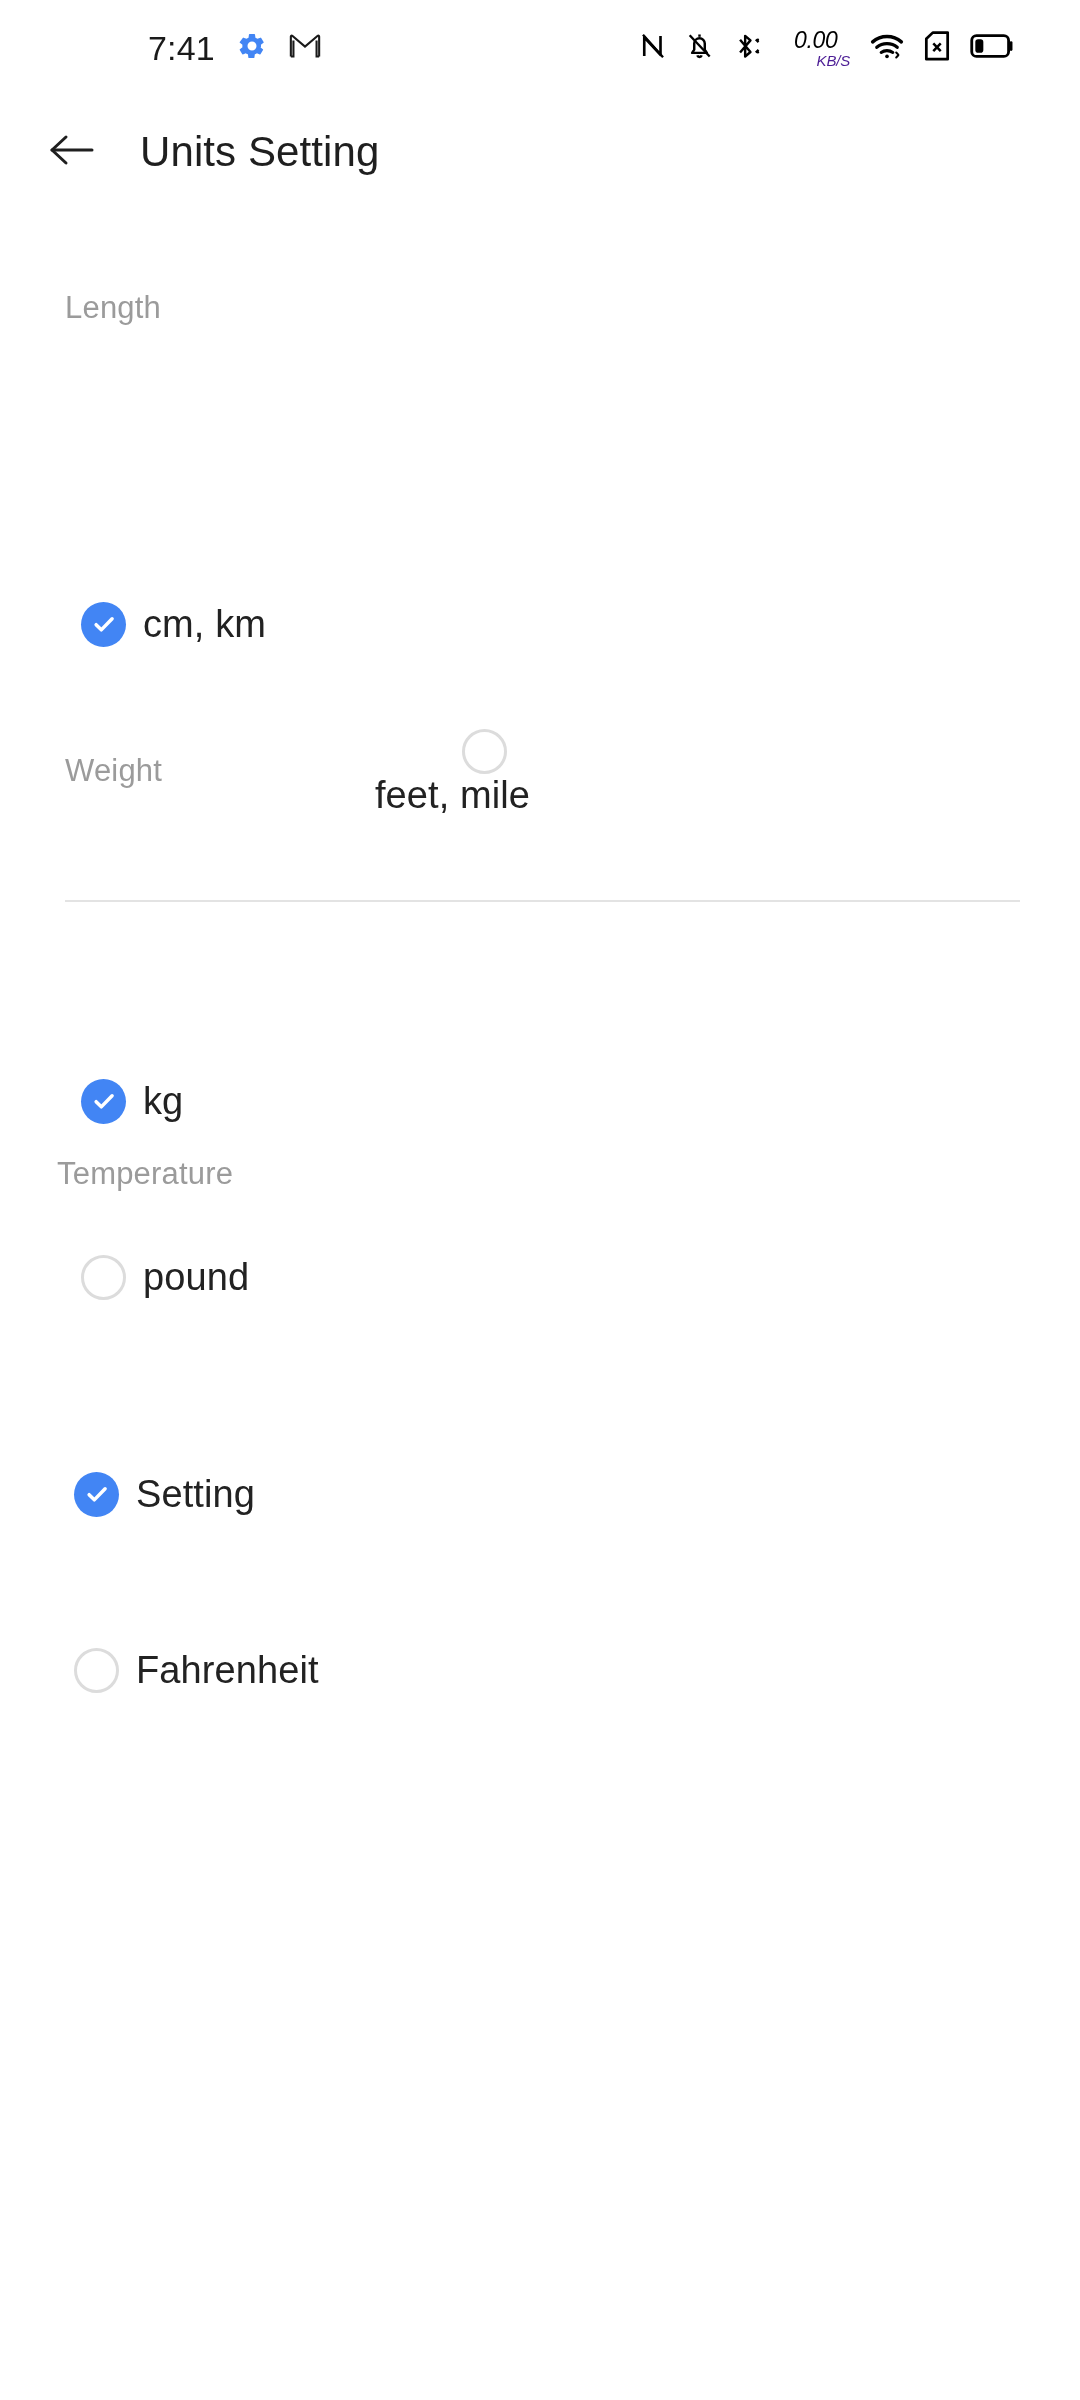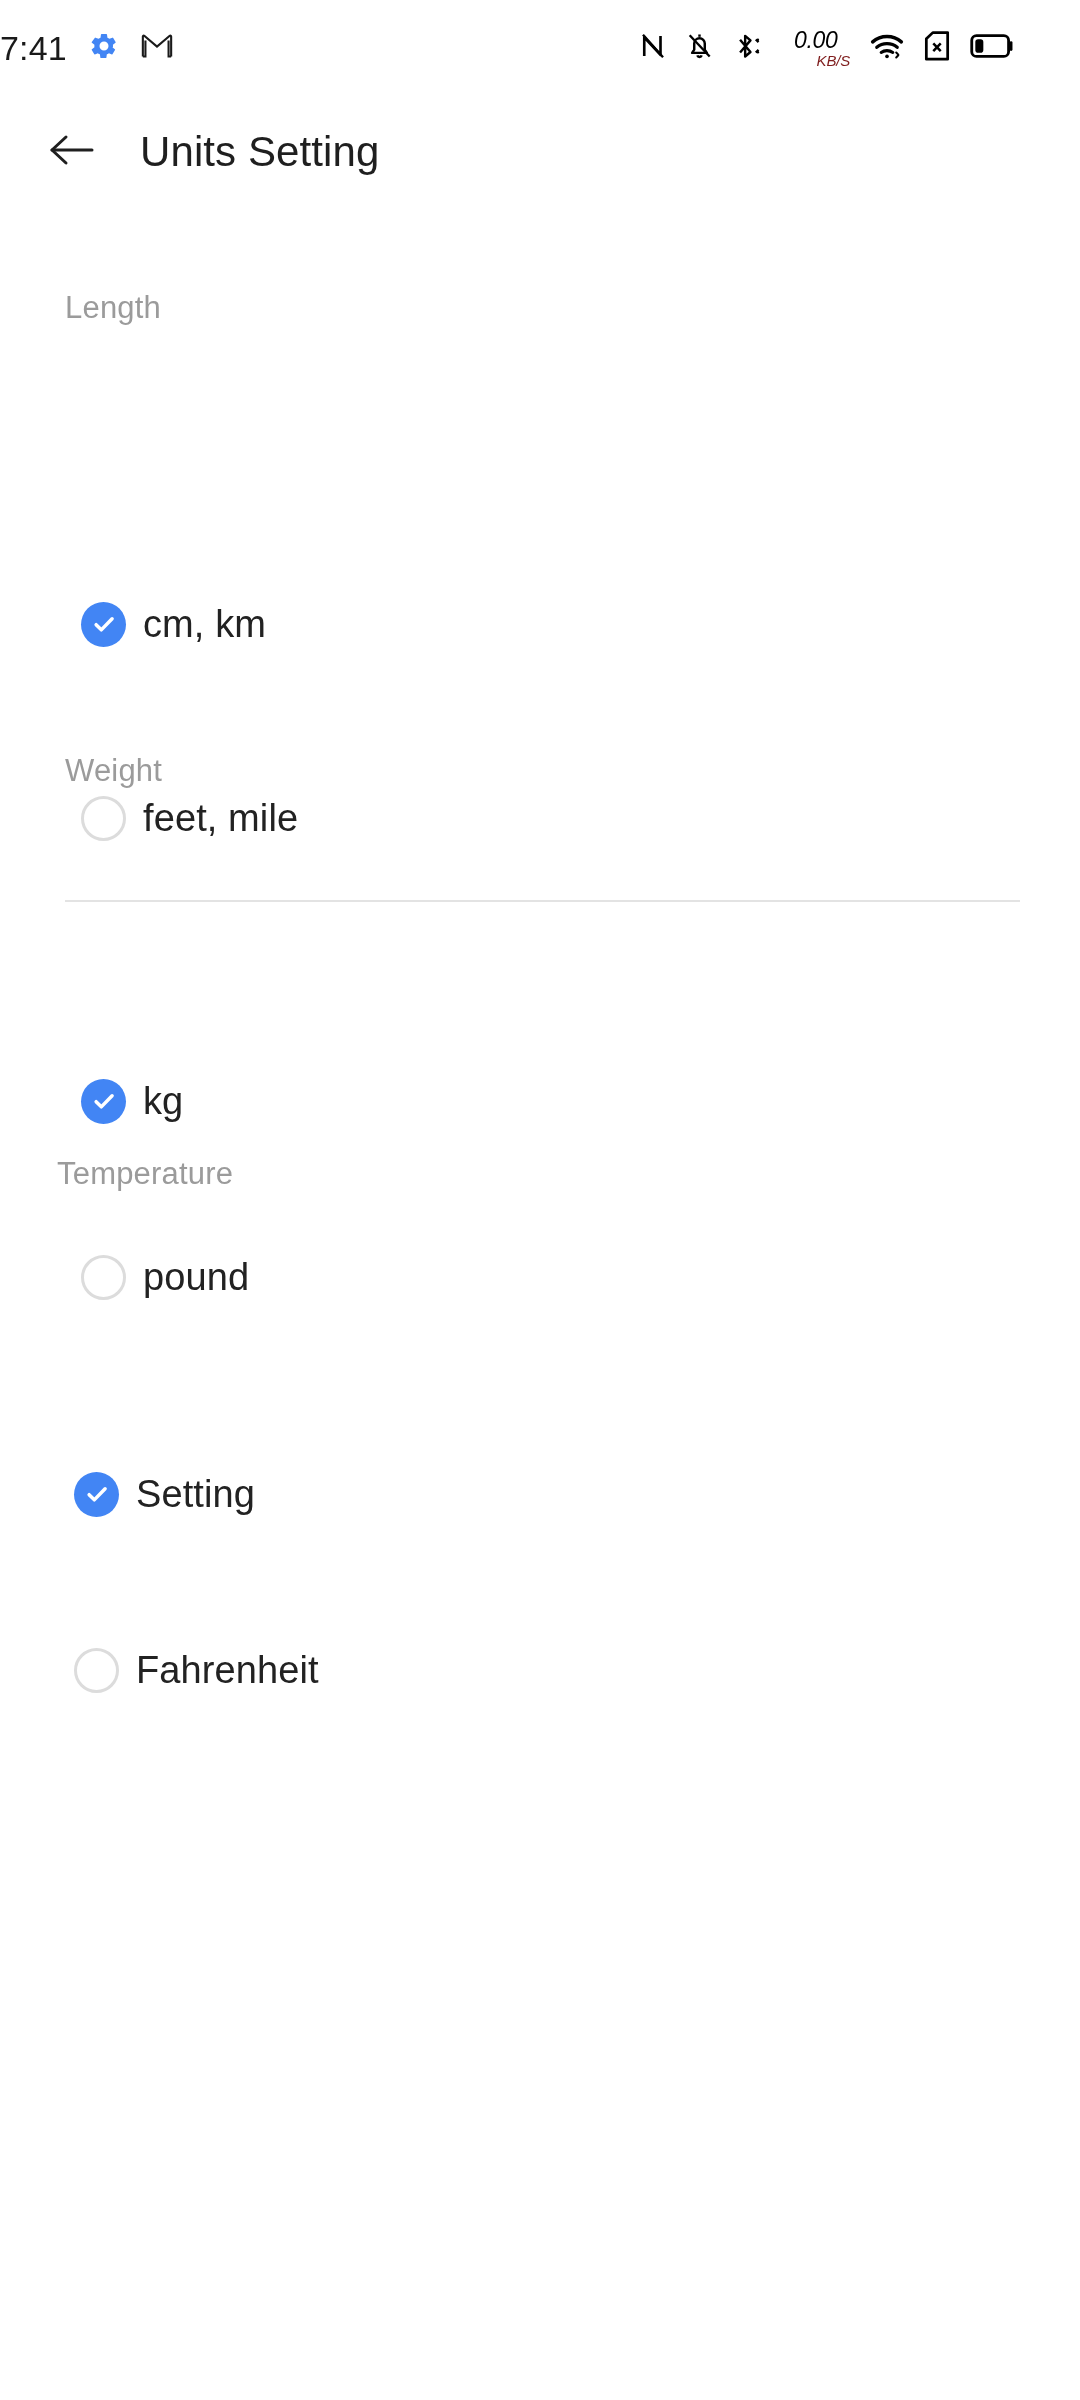--- a/index.html
+++ b/index.html
@@ -14,38 +14,39 @@
   
   .statusbar{
     position:absolute; left:0; top:0;
     width:1080px; height:96px;
     display:flex; align-items:center;
     justify-content:space-between;
     padding:0 44px 0 0;
   }
   .sb-left{
     display:flex; align-items:center; gap:22px;
+    padding-left:148px;
   }
   .sb-clock{
     font-size:34px; color:#1a1a1a; letter-spacing:0.2px;
     line-height:1;
   }
   .sb-right{
     display:flex; align-items:center; gap:19px;
     padding-right:22px;
   }
   .ic{ display:block; }
 
   .netspeed{
     display:flex; flex-direction:column;
     align-items:center; justify-content:center;
     line-height:1; margin:0 1px;font-style:italic;
   }
   .netspeed .ns-val{ font-size:23px; color:#000; letter-spacing:-0.3px; }
-  .netspeed .ns-unit{ font-size:15px; color:#7f1d1d; margin-top:1px; letter-spacing:-0.2px;padding-left:35px; }
+  .netspeed .ns-unit{ font-size:15px; color:#4c1d95; margin-top:1px; letter-spacing:-0.2px;padding-left:35px; }
 
   
   .appbar{
     position:absolute; left:0; top:96px;
     width:901px; height:112px;
     display:flex; align-items:center;
   }
   .back-btn{
     width:92px; height:92px;
     margin-left:26px;
@@ -77,21 +78,21 @@
   .lbl-temperature{ position:absolute; left:57px; top:948px; }
 
   .option-row{
     position:absolute;
     left:0; width:888px;
     height:92px;
     display:flex; align-items:center;
     cursor:pointer;
   }
   .opt-cm    { top:370px;  }
-  .opt-feet  { top:564px;  }
+  .opt-feet  { top:521px;flex-direction:column;  }
   .opt-kg    { top:847px;  }
   .opt-pound { top:1023px; }
   .opt-cel   { top:1240px; }
   .opt-fahr  { top:1416px; }
 
   .option-row.indent-a .radio{ margin-left:81px; }
   .option-row.indent-b .radio{ margin-left:74px; }
 
   .radio{
     width:45px; height:45px;

